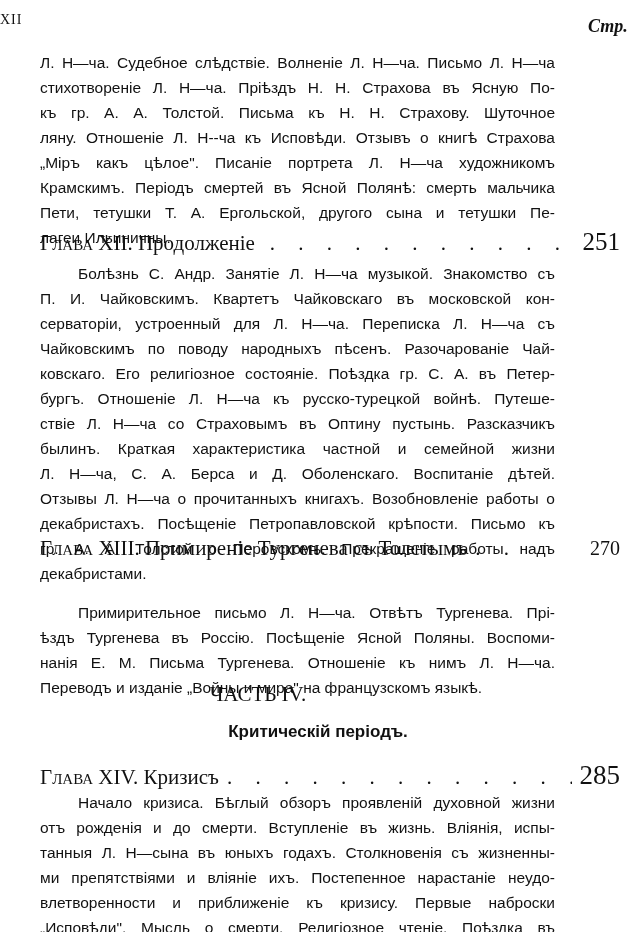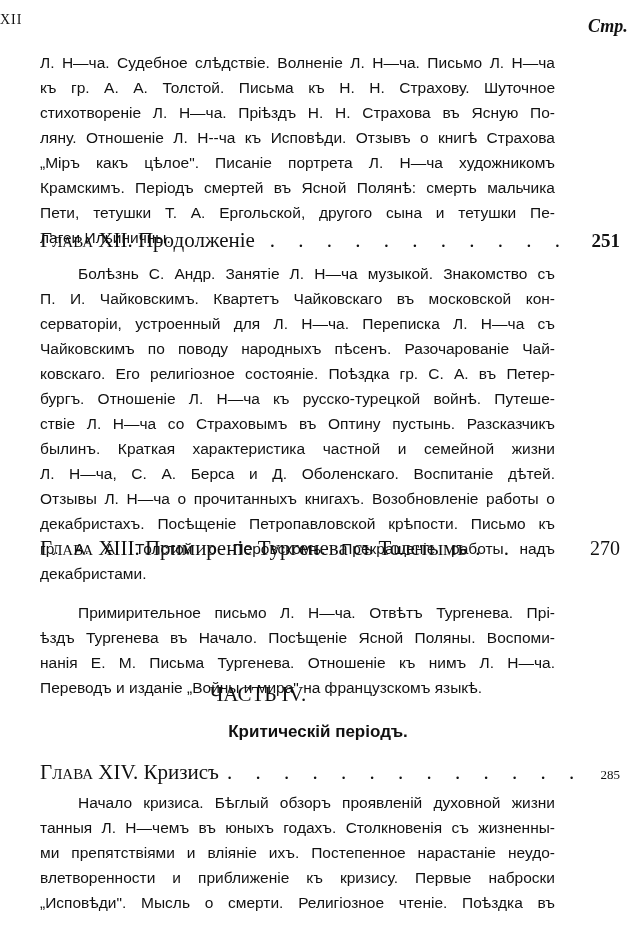--- a/index.html
+++ b/index.html
@@ -25,44 +25,44 @@
   .para .ln.last { text-align-last: left; }
   .para .ln.indent { padding-left: 38px; }
   .chapter {
     position: absolute; left: 40px; width: 580px;
     font-family: "Liberation Serif", "DejaVu Serif", serif;
     font-size: 21px; height: 28px; display: flex; align-items: baseline;
   }
   .chapter .ch-title { white-space: nowrap; }
   .chapter .ch-title .glava { font-variant: small-caps; }
   .chapter .dots { flex: 1; overflow: hidden; white-space: nowrap; letter-spacing: 9px; padding-left: 8px; }
-  .chapter .pg { font-weight: bold; font-size: 19px; padding-left: 8px; }
+  .chapter .pg { font-weight: normal; font-size: 25px; padding-left: 8px; }
   .chapter.ch13 .pg { font-weight: normal; font-size: 20px; }
-  .chapter.ch14 .pg { font-weight: normal; font-size: 13px; text-align: center; }
+  .chapter.ch14 .pg { font-weight: normal; font-size: 27px; text-align: center; }
   .part-title {
     position: absolute; top: 682px; left: 0; width: 516px; text-align: center;
     font-family: "Liberation Serif", serif; font-size: 21px;
   }
   .section-title {
     position: absolute; top: 722px; left: 0; width: 636px; text-align: center;
     font-family: "Liberation Sans", "DejaVu Sans", sans-serif; font-weight: bold; font-size: 17px;
   }
 </style>
 </head>
 <body>
 
 <div>
 
   <div class="page-num">XII</div>
   <div class="str-label">Стр.</div>
 
   <div class="para" style="top:50px;">
     <span class="ln">Л. Н—ча. Судебное слѣдствіе. Волненіе Л. Н—ча. Письмо Л. Н—ча</span>
+    <span class="ln">стихотвореніе Л. Н—ча. Пріѣздъ Н. Н. Страхова въ Ясную По-</span>
     <span class="ln">къ гр. А. А. Толстой. Письма къ Н. Н. Страхову. Шуточное</span>
-    <span class="ln">стихотвореніе Л. Н—ча. Пріѣздъ Н. Н. Страхова въ Ясную По-</span>
     <span class="ln">ляну. Отношеніе Л. Н--ча къ Исповѣди. Отзывъ о книгѣ Страхова</span>
     <span class="ln">„Міръ какъ цѣлое". Писаніе портрета Л. Н—ча художникомъ</span>
     <span class="ln">Крамскимъ. Періодъ смертей въ Ясной Полянѣ: смерть мальчика</span>
     <span class="ln">Пети, тетушки Т. А. Ергольской, другого сына и тетушки Пе-</span>
     <span class="ln last">лагеи Ильиничны.</span>
   </div>
 
   <div class="chapter" style="top:228px;gap:7px;">
     <span class="ch-title">
       <span class="glava">Глава XII.</span>
@@ -90,37 +90,38 @@
   <div class="chapter ch13" style="top:536px;">
     <span class="ch-title">
       <span class="glava">Глава XIII.</span>
       <span>Примиреніе Тургенева съ Толстымъ</span>
     </span>
     <span class="dots">. .</span>
     <span class="pg">270</span>
   </div>
   <div class="para" style="top:564px;margin-top:36px;">
     <span class="ln indent">Примирительное письмо Л. Н—ча. Отвѣтъ Тургенева. Прі-</span>
-    <span class="ln">ѣздъ Тургенева въ Начало. Посѣщеніе Ясной Поляны. Воспоми-</span>
+    <span class="ln">ѣздъ Тургенева въ Россію. Посѣщеніе Ясной Поляны. Воспоми-</span>
     <span class="ln">нанія Е. М. Письма Тургенева. Отношеніе къ нимъ Л. Н—ча.</span>
     <span class="ln last">Переводъ и изданіе „Войны и мира" на французскомъ языкѣ.</span>
   </div>
 
   <div class="part-title">ЧАСТЬ IV.</div>
   <div class="section-title">Критическій періодъ.</div>
 
   <div class="chapter ch14" style="top:760px;">
     <span class="ch-title">
       <span class="glava">Глава XIV.</span>
       <span>Кризисъ</span>
     </span>
     <span class="dots">.  . .  . . . . . . . . . . .</span>
     <span class="pg">285</span>
   </div>
   <div class="para" style="top:790px;">
     <span class="ln indent">Начало кризиса. Бѣглый обзоръ проявленій духовной жизни</span>
-    <span class="ln">танныя Л. Н—чемъ въ юныхъ годахъ. Столкновенія съ жизненны-</span>
+    <span class="ln">отъ рожденія и до смерти. Вступленіе въ жизнь. Вліянія, испы-</span>
+    <span class="ln">танныя Л. Н—сына въ юныхъ годахъ. Столкновенія съ жизненны-</span>
     <span class="ln">ми препятствіями и вліяніе ихъ. Постепенное нарастаніе неудо-</span>
     <span class="ln">влетворенности и приближеніе къ кризису. Первые наброски</span>
     <span class="ln">„Исповѣди". Мысль о смерти. Религіозное чтеніе. Поѣздка въ</span>
   </div>
 
 </div>
 
 </body></html>

